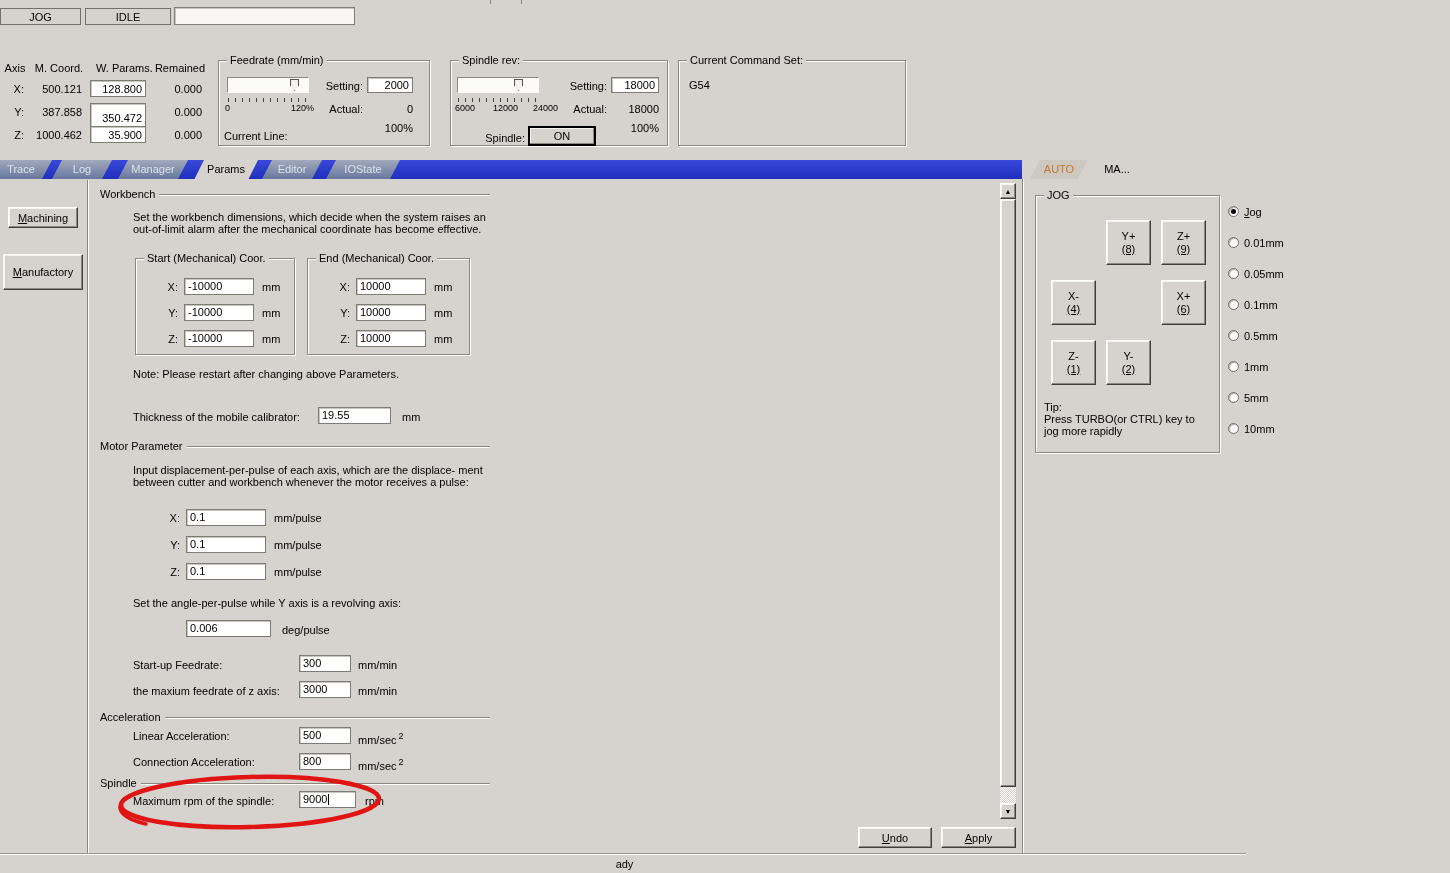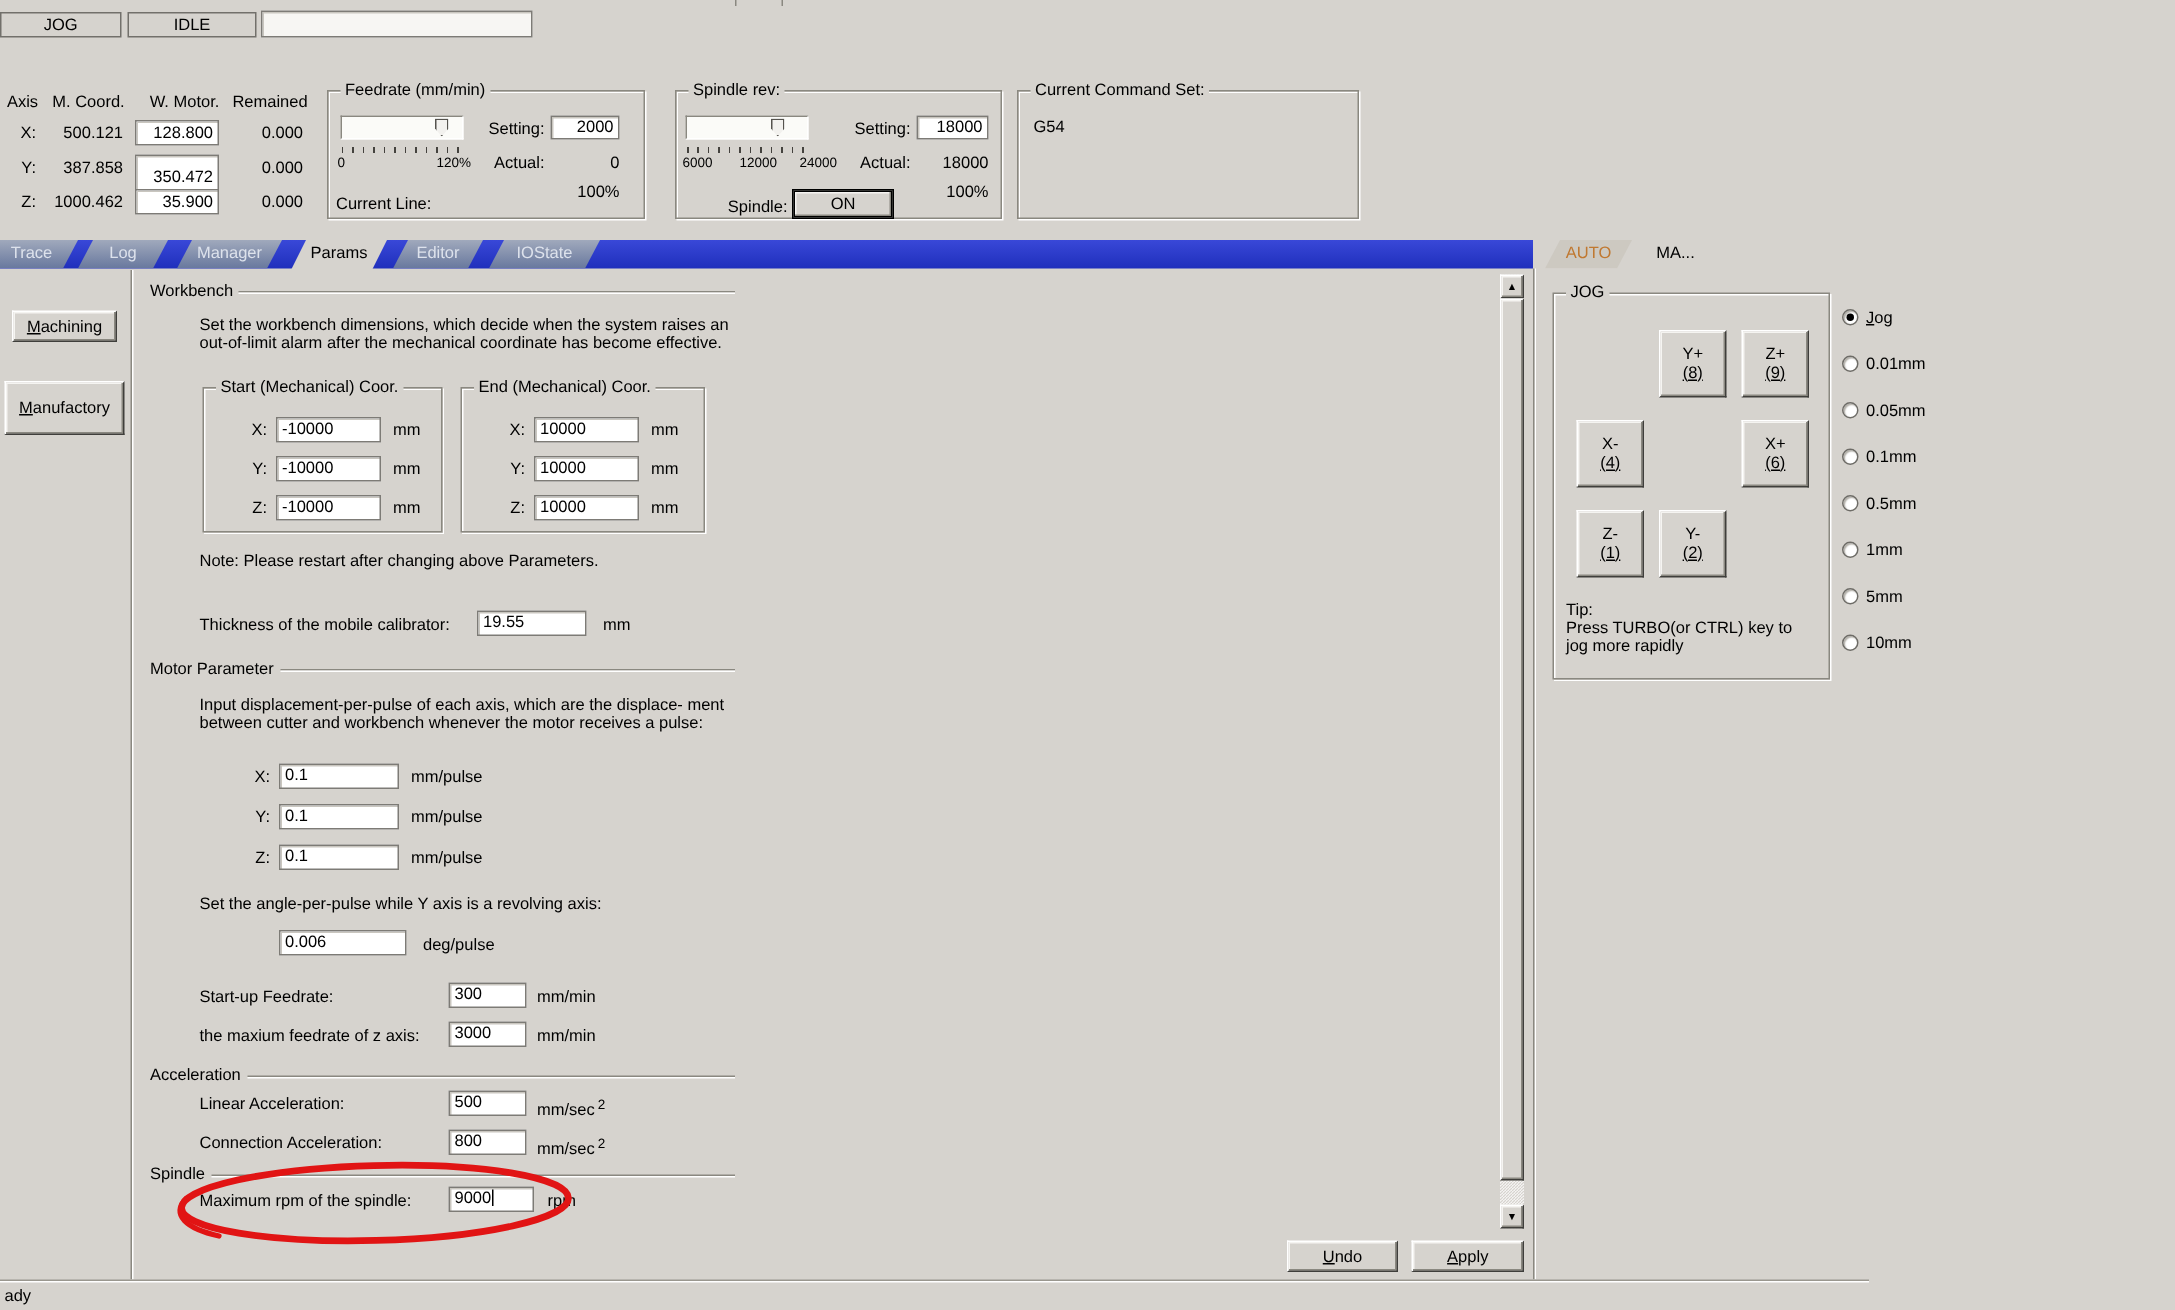--- a/index.html
+++ b/index.html
@@ -72,21 +72,21 @@
   <div class="a outline-btn" style="left:85px; top:8px; width:86px; height:17px;">
     <span>IDLE</span>
   </div>
   <div class="a field" style="left:174px; top:7px; width:181px; height:18px; background:#f7f6f3;">
     <span></span>
   </div>
 
 
   <div class="a hdr lbl" style="left:1px; top:62px; width:28px;">Axis</div>
   <div class="a hdr lbl" style="left:33px; top:62px; width:52px;">M. Coord.</div>
-  <div class="a hdr lbl" style="left:96px; top:62px; width:54px;">W. Motor.</div>
+  <div class="a hdr lbl" style="left:96px; top:62px; width:54px;">W. Params.</div>
   <div class="a hdr lbl" style="left:154px; top:62px; width:52px;">Remained</div>
 
   <div class="a ra lbl" style="left:6px; top:83px; width:18px;">X:</div>
   <div class="a ra lbl" style="left:24px; top:83px; width:58px;">500.121</div>
   <div class="a field fr" style="left:90px; top:80px; width:56px; height:17px;">
       <span>128.800</span>
     </div>
   <div class="a ra lbl" style="left:158px; top:83px; width:44px;">0.000</div>
 
   <div class="a ra lbl" style="left:6px; top:106px; width:18px;">Y:</div>
@@ -339,17 +339,17 @@
   </div>
   <div class="a radiorow" style="left:1228px; top:391px;">
     <span class="rcirc"></span>
     <span class="rlabel">5mm</span>
   </div>
   <div class="a radiorow" style="left:1228px; top:422px;">
     <span class="rcirc"></span>
     <span class="rlabel">10mm</span>
   </div>
 
-  <div class="a statusbar" style="left:0; top:853px; width:1246px; height:20px;">
+  <div class="a statusbar" style="left:0; top:853px; width:1246px; height:20px;justify-content:center;">
     <span>ady</span>
   </div>
 
 </div>
 
 </body></html>

